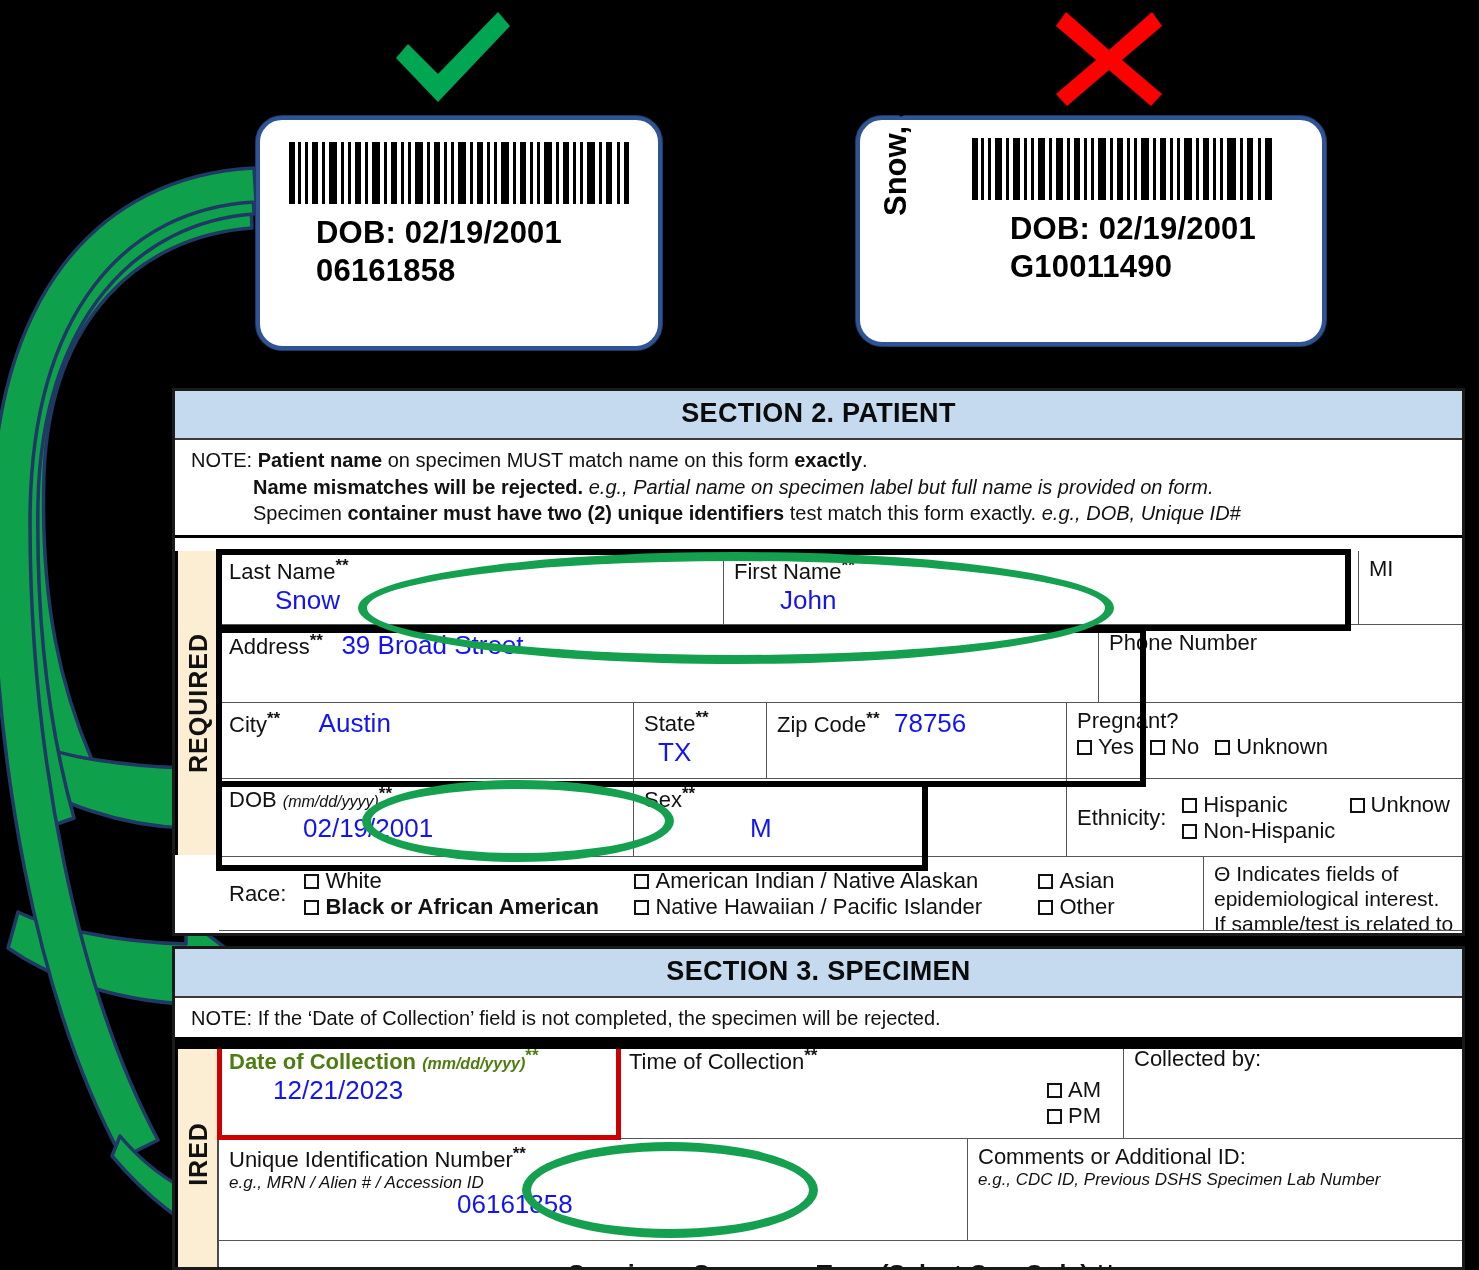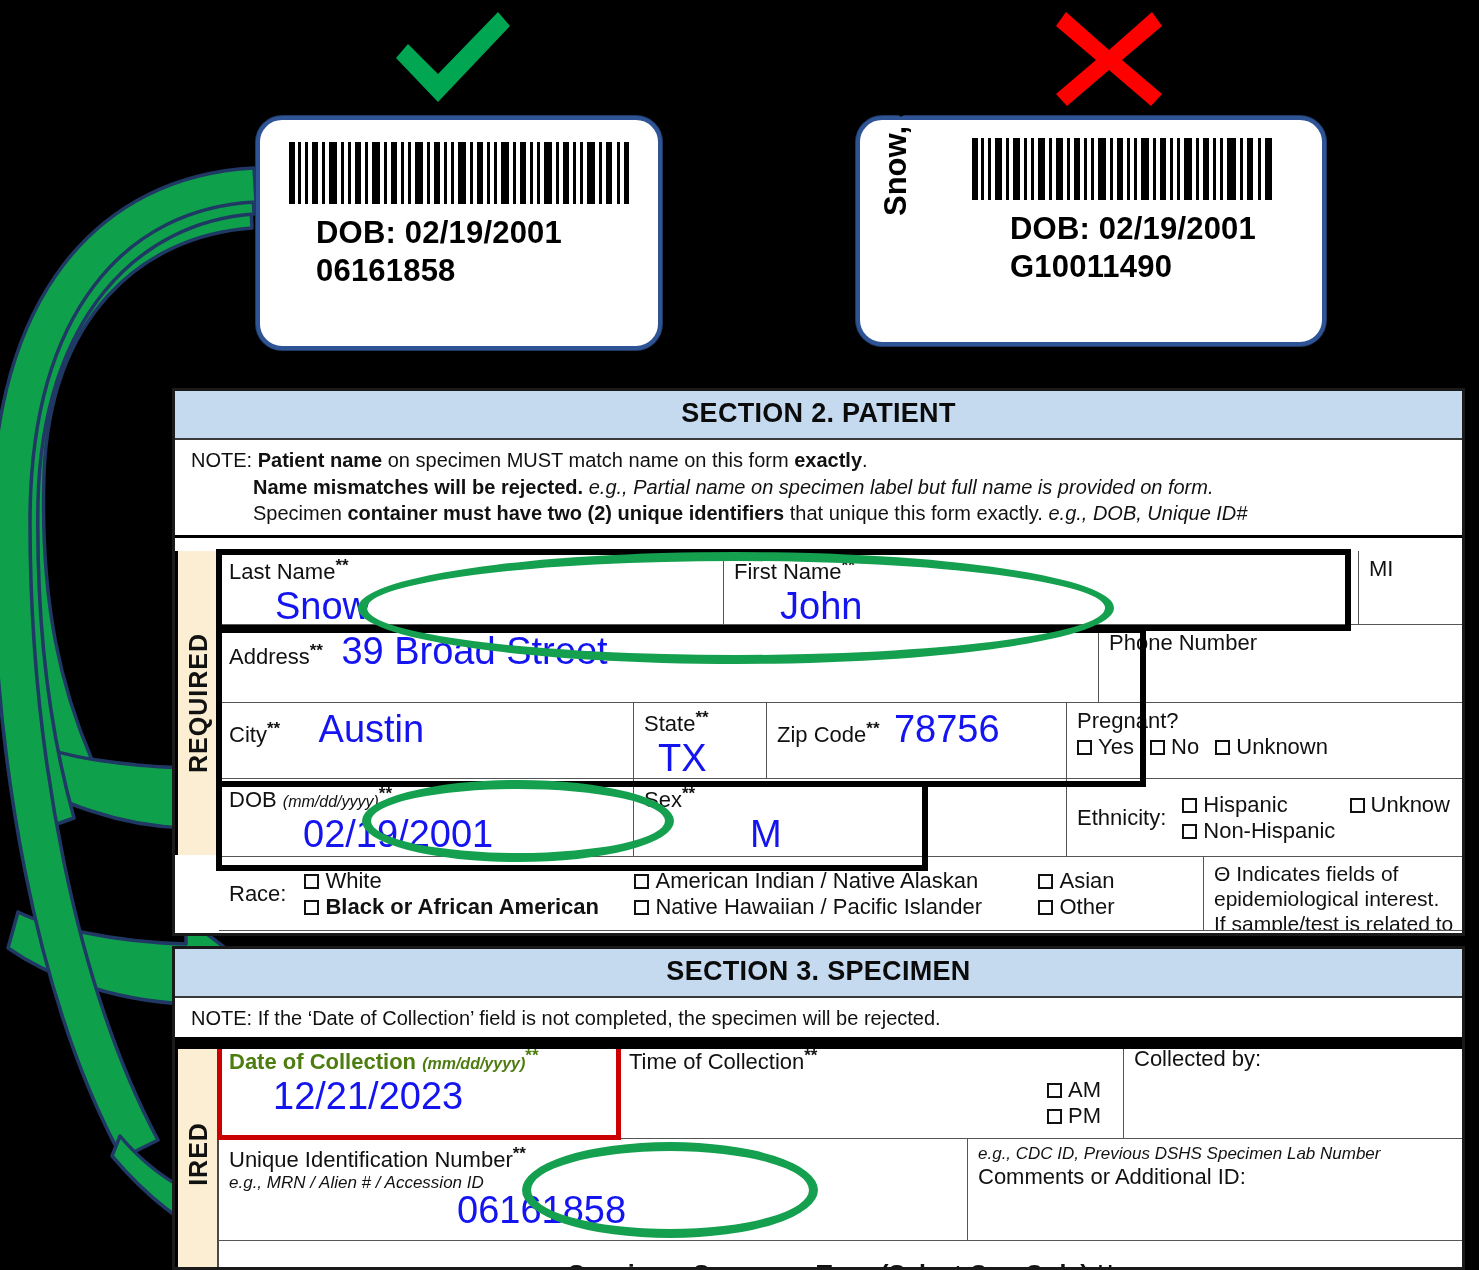--- a/index.html
+++ b/index.html
@@ -111,21 +111,21 @@
 
   .grid { position:absolute; left:44px; top:0; right:0; bottom:0; }
   .frow { display:flex; border-bottom:1px solid #555; }
   .fcell { position:relative; border-right:1px solid #555; padding:5px 8px 4px 10px; }
   .fcell:last-child { border-right:none; }
   .flabel { font-size:22px; color:#111; white-space:nowrap; }
   .flabel .hint { font-size:16px; font-style:italic; }
   .flabel .star { font-size:17px; vertical-align:super; font-weight:bold; }
   .fval {
     color:#1414f0;
-    font-size:38px;
+    font-size:26px;
     display:inline-block;
   }
   .fval.ind { margin-left:46px; }
   .cb { display:inline-block; width:15px; height:15px; border:2px solid #111; margin-right:6px; vertical-align:-1px; }
   .cbline { font-size:22px; color:#111; white-space:nowrap; }
 
   .red-label { color:#4d7c0f; font-weight:bold; }
   .red-border { outline:5px solid #cc0000; outline-offset:-3px; z-index:4; }
 
   
@@ -307,21 +307,21 @@
   <div class="sec-band">SECTION 2. PATIENT</div>
 
   <div class="note-box">
     <div>
       <span>NOTE: </span><b>Patient name</b><span> on specimen MUST match name on this form </span><b>exactly</b><span>.</span>
     </div>
     <div class="note-indent">
       <b>Name mismatches will be rejected.</b><i> e.g., Partial name on specimen label but full name is provided on form.</i>
     </div>
     <div class="note-indent">
-      <span>Specimen </span><b>container must have two (2) unique identifiers</b><span> that unique this form exactly.</span><i>  e.g., DOB, Unique ID#</i>
+      <span>Specimen </span><b>container must have two (2) unique identifiers</b><span> test match this form exactly.</span><i>  e.g., DOB, Unique ID#</i>
     </div>
   </div>
 
   <div class="req-strip" style="top:160px; bottom:78px;">
     <span>REQUIRED</span>
   </div>
 
   <div class="grid" style="top:160px;">
 
     <div class="frow" style="height:74px;">
@@ -450,22 +450,22 @@
       </div>
     </div>
 
     <div class="frow" style="height:102px;">
       <div class="fcell" style="width:749px;">
         <div class="flabel"><span>Unique Identification Number</span><span class="star">**</span></div>
         <div class="flabel hint" style="font-style:italic; font-size:17px;">e.g., MRN / Alien # / Accession ID</div>
         <div class="fval" style="margin-left:228px; margin-top:-4px;">06161858</div>
       </div>
       <div class="fcell" style="flex:1;">
+        <div class="flabel">Comments or Additional ID:</div>
         <div class="flabel hint" style="font-style:italic; font-size:17px;">e.g., CDC ID, Previous DSHS Specimen Lab Number</div>
-        <div class="flabel">Comments or Additional ID:</div>
       </div>
     </div>
 
     <div class="frow" style="height:50px; border-bottom:none;">
       <div class="fcell" style="flex:1; border-right:none; text-align:center;">
         <div style="font-weight:bold; font-size:25px; color:#111; margin-top:14px;">Specimen Source or Type (Select One Only) **</div>
       </div>
     </div>
   </div>
 

